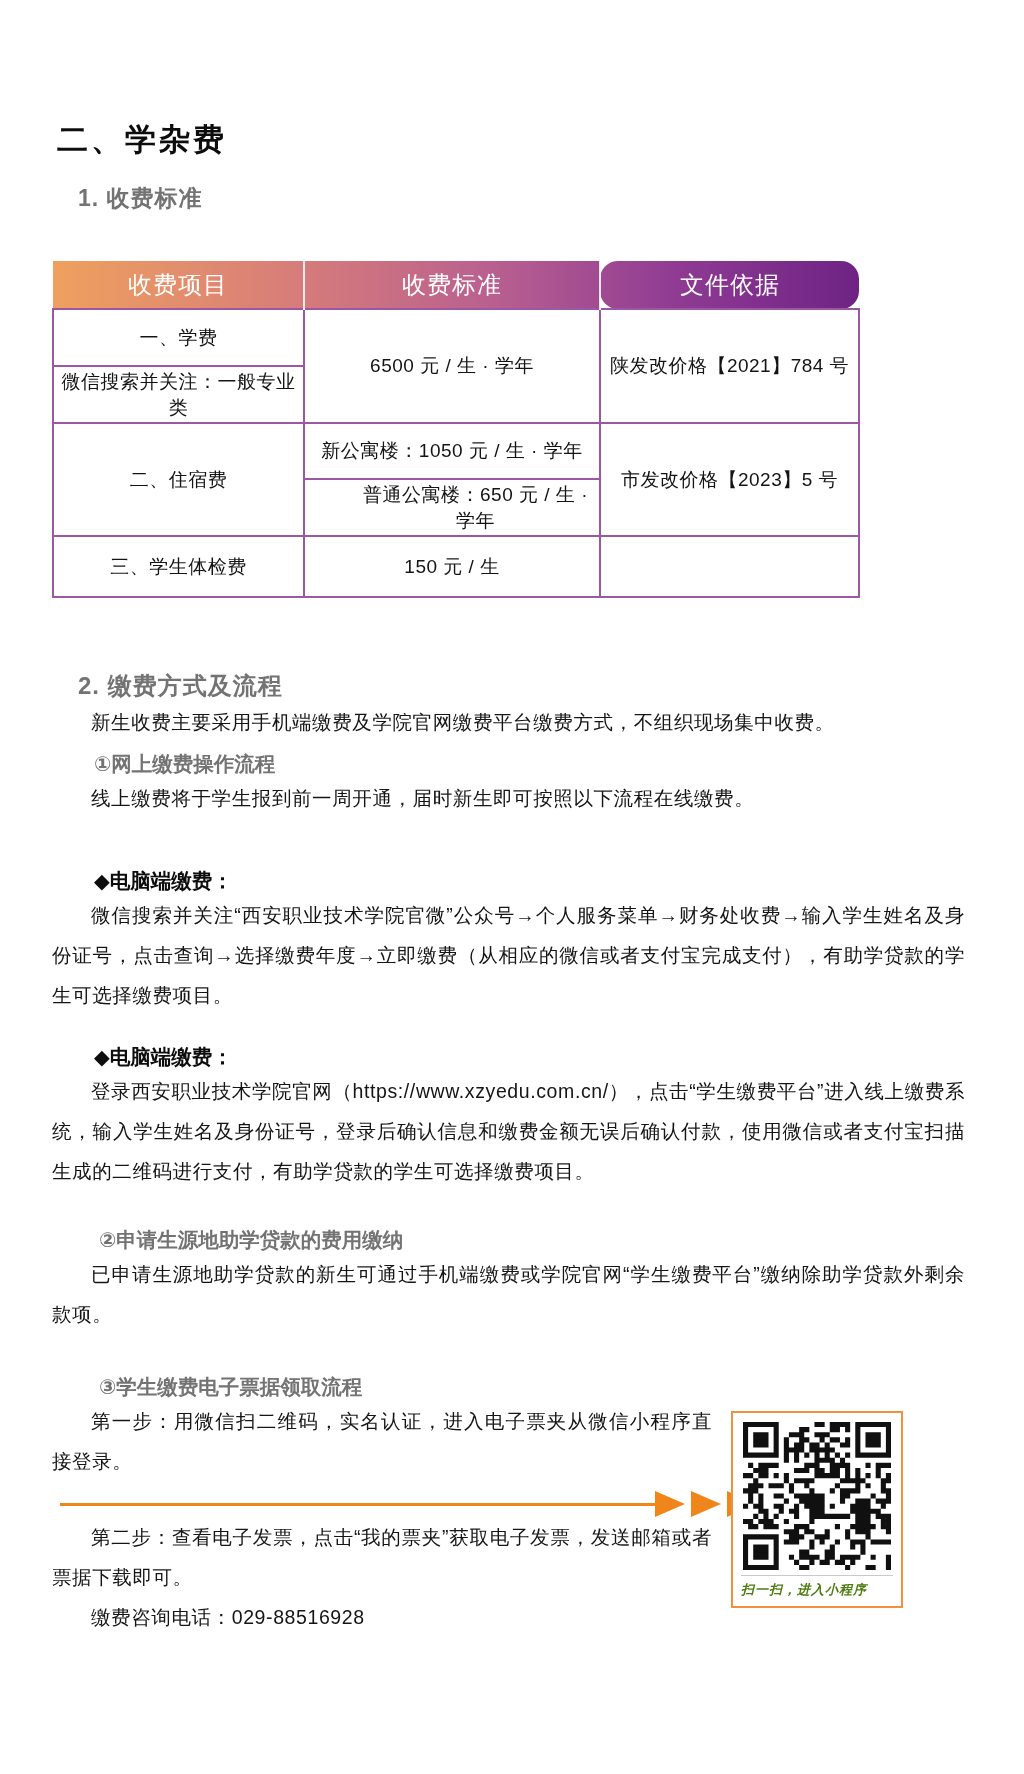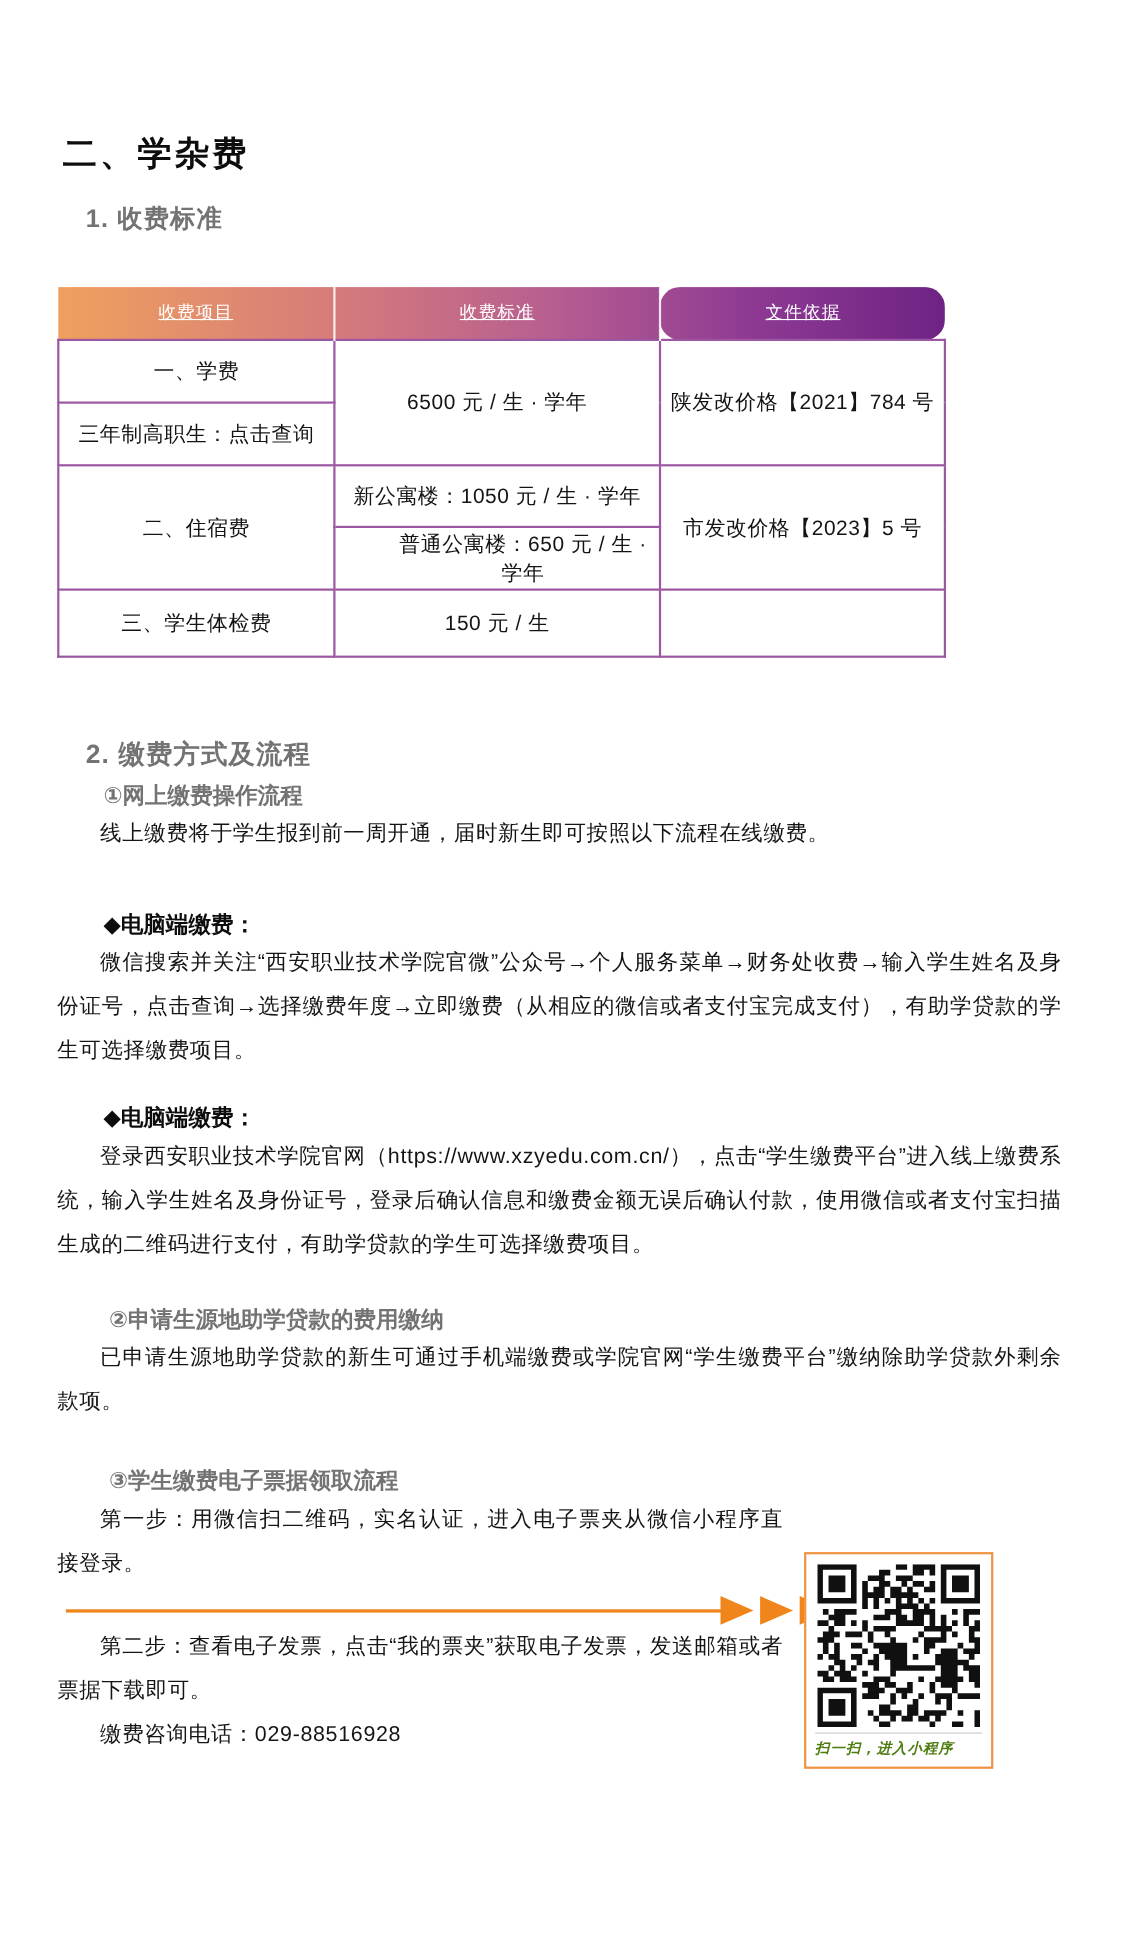--- a/index.html
+++ b/index.html
@@ -9,21 +9,21 @@
 
   .doc-title{margin:103px 0 0 5px;font-size:31px;font-weight:bold;color:#0d0d0d;letter-spacing:3px;}
   .h-purple{color:#737373;font-weight:bold;}
   .sec1-title{margin:22px 0 0 26px;font-size:23px;letter-spacing:1px;}
 
   
   table.fee{border-collapse:collapse;margin-top:47px;width:806px;table-layout:fixed;}
   table.fee col.c1{width:251px;} table.fee col.c2{width:296px;} table.fee col.c3{width:259px;}
   table.fee thead tr{background:linear-gradient(90deg,#efa05e 0%,#d97f78 28%,#b85f90 55%,#8e3a93 78%,#6e2384 100%);}
   table.fee th{height:45px;border:none;border-right:2px solid rgba(255,255,255,.85);
-               color:#ffffff;font-weight:normal;font-size:16px;letter-spacing:1px;text-decoration:underline;}
+               color:#ffffff;font-weight:normal;font-size:24px;letter-spacing:1px;}
   table.fee th:last-child{border-right:none;border-radius:18px;}
   table.fee td{border:2px solid #9c57a3;text-align:center;font-size:19px;color:#141414;
                letter-spacing:0.5px;background:#fff;}
   tr.r1 td{height:53px;} tr.r2 td{height:53px;} tr.r3 td{height:52px;}
   tr.r4 td{height:53px;padding-left:48px;} tr.r5 td{height:57px;}
 
   .sec2-title{margin:72px 0 0 26px;font-size:24px;letter-spacing:1px;}
 
   p.body{margin:0;font-size:19.5px;line-height:40px;letter-spacing:0.6px;
          text-align:justify;color:#151515;}
@@ -83,40 +83,41 @@
           <th>文件依据</th>
         </tr>
       </thead>
       <tbody>
         <tr class="r1">
           <td>一、学费</td>
           <td rowspan="2">6500 元 / 生 · 学年</td>
           <td rowspan="2">陕发改价格【2021】784 号</td>
         </tr>
         <tr class="r2">
-          <td>三年制高职生：点击查询</td>
+          <td>微信搜索并关注：一般专业类</td>
         </tr>
         <tr class="r3">
           <td rowspan="2">二、住宿费</td>
           <td>新公寓楼：1050 元 / 生 · 学年</td>
           <td rowspan="2">市发改价格【2023】5 号</td>
         </tr>
         <tr class="r4">
           <td>普通公寓楼：650 元 / 生 · 学年</td>
         </tr>
         <tr class="r5">
           <td>三、学生体检费</td>
           <td>150 元 / 生</td>
           <td></td>
         </tr>
       </tbody>
     </table>
 
     <div class="sec2-title h-purple">2. 缴费方式及流程</div>
 
+    <p class="body indent m-intro">新生收费主要采用手机端缴费及学院官网缴费平台缴费方式，不组织现场集中收费。</p>
 
     <div class="sub-flow h-purple">①网上缴费操作流程</div>
     <p class="body indent m-flowintro">线上缴费将于学生报到前一周开通，届时新生即可按照以下流程在线缴费。</p>
 
     <div class="sub-diamond">◆电脑端缴费：</div>
     <p class="body indent m-mobilebody">微信搜索并关注“西安职业技术学院官微”公众号→个人服务菜单→财务处收费→输入学生姓名及身份证号，点击查询→选择缴费年度→立即缴费（从相应的微信或者支付宝完成支付），有助学贷款的学生可选择缴费项目。</p>
 
     <div class="sub-diamond m-pctitle">◆电脑端缴费：</div>
     <p class="body indent m-pcbody">登录西安职业技术学院官网（https://www.xzyedu.com.cn/），点击“学生缴费平台”进入线上缴费系统，输入学生姓名及身份证号，登录后确认信息和缴费金额无误后确认付款，使用微信或者支付宝扫描生成的二维码进行支付，有助学贷款的学生可选择缴费项目。</p>
 

